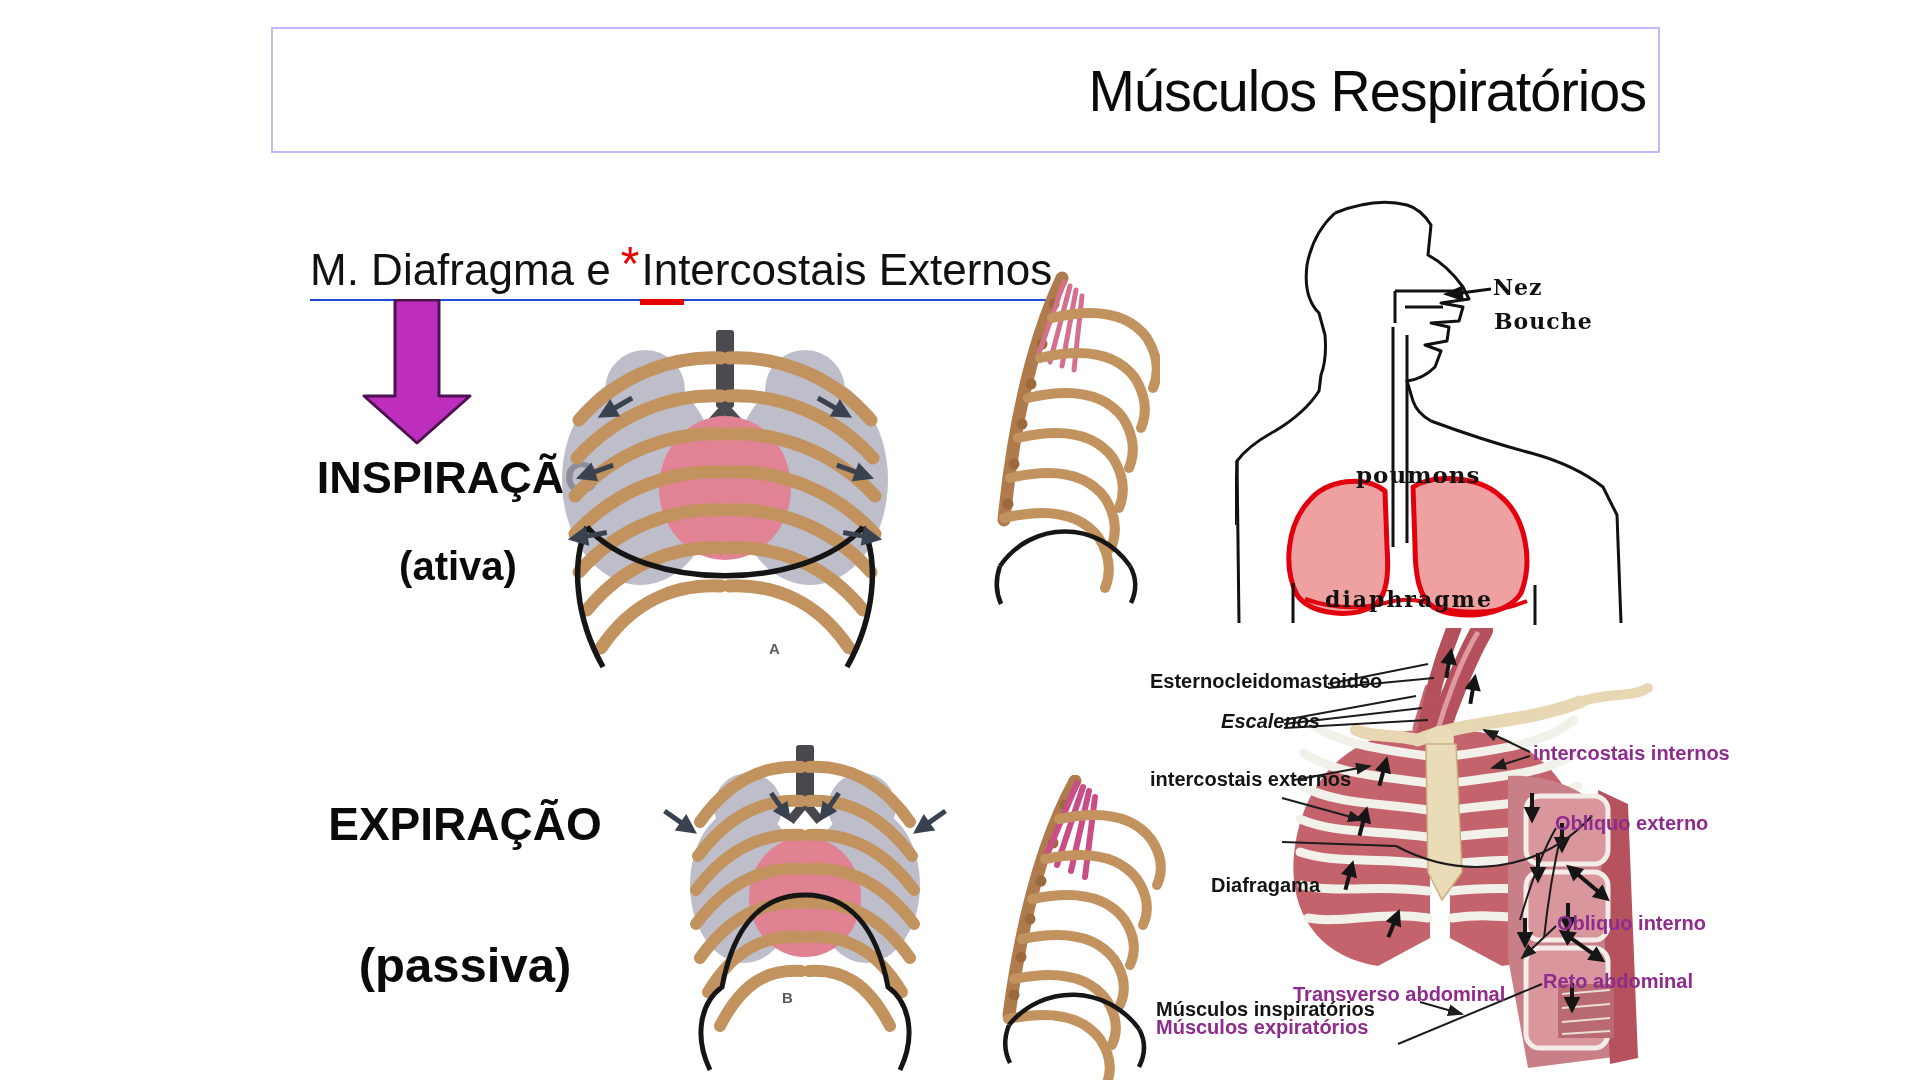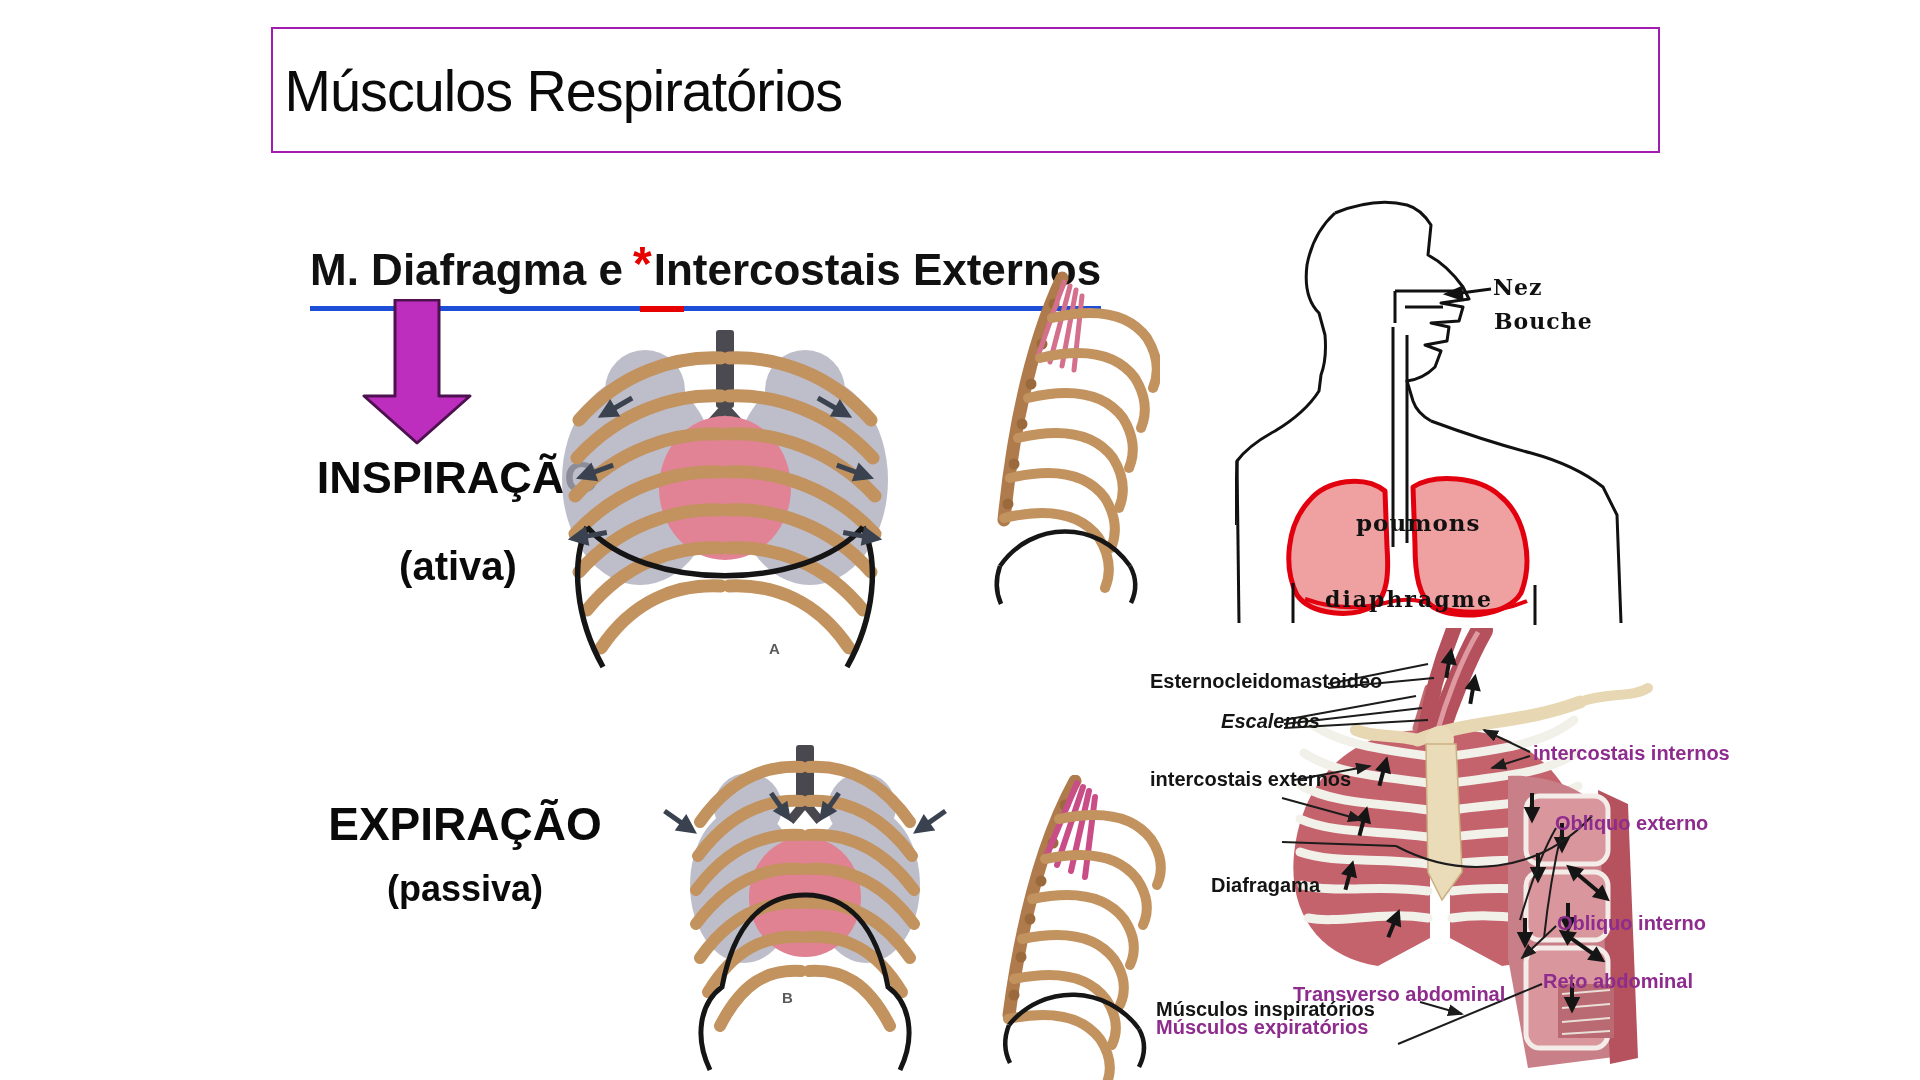--- a/index.html
+++ b/index.html
@@ -6,55 +6,55 @@
   body{width:1920px;height:1080px;position:relative;overflow:hidden;
        font-family:"Liberation Sans","DejaVu Sans",sans-serif;color:#111;}
   :root{
     --arrow-magenta:#BE2EBE;
     --accent-red:#E60000;
     --purple-label:#8E2C8E;
   }
   .abs{position:absolute;}
 
   
-  .title-box{left:271px;top:27px;width:1385px;height:122px;border:2px solid #a21caf;
-             display:flex;align-items:center;justify-content:flex-start;}
+  .title-box{left:271px;top:27px;width:1385px;height:122px;border:2px solid #c4b5fd;
+             display:flex;align-items:center;justify-content:flex-end;}
   .title-text{font-size:58px;letter-spacing:-1px;color:#0a0a0a;transform:scaleX(.96);}
 
   
-  .heading{left:310px;top:243px;font-size:44px;font-weight:bold;white-space:nowrap;
-           border-bottom:5px solid #1d4ed8;padding-bottom:10px;line-height:1.1;}
+  .heading{left:310px;top:243px;font-size:44px;font-weight:normal;white-space:nowrap;
+           border-bottom:2px solid #1d4ed8;padding-bottom:3px;line-height:1.1;}
   .heading .ast{color:var(--accent-red);font-size:48px;position:relative;top:-5px;margin:0 2px 0 10px;}
   .heading .red-seg{position:absolute;left:330px;bottom:-6px;width:44px;height:6px;
                     background:var(--accent-red);}
 
   
   .dn-arrow{left:362px;top:299px;width:110px;height:146px;}
   .dn-arrow polygon{fill:var(--arrow-magenta);stroke:#4E1150;stroke-width:3;stroke-linejoin:round;}
 
   .big-label{font-weight:bold;text-align:center;width:400px;color:#0a0a0a;white-space:nowrap;}
   .insp-label{left:258px;top:452px;font-size:45px;}
   .insp-qual{left:258px;top:544px;font-size:40px;}
   .expi-label{left:265px;top:797px;font-size:46px;}
-  .expi-qual{left:265px;top:868px;font-size:36px;}
+  .expi-qual{left:265px;top:937px;font-size:49px;}
 
   
   .footnote{left:28px;top:958px;width:680px;font-size:32px;line-height:43px;color:#141414;}
   .footnote .ast{color:var(--accent-red);}
 
   
   .fig-cap{font-size:15px;font-weight:bold;color:#5a5a5a;}
 
   
   .fr-label{font-family:"DejaVu Serif","Liberation Serif",serif;font-weight:bold;color:#111;
             white-space:nowrap;}
   
   .nez{left:258px;top:79px;font-size:22px;letter-spacing:1px;}
   .bouche{left:259px;top:113px;font-size:22px;letter-spacing:1px;}
-  .poumons{left:121px;top:266px;font-size:23px;letter-spacing:1px;margin-top:48px;}
+  .poumons{left:121px;top:266px;font-size:23px;letter-spacing:1px;}
   .diaphragme{left:90px;top:391px;font-size:22px;letter-spacing:2px;}
 
   
   .md-lbl{font-size:20px;font-weight:bold;white-space:nowrap;z-index:3;}
   .md-black{color:#141414;}
   .md-purple{color:var(--purple-label);}
   .md-left{width:170px;text-align:right;left:20px;}
   svg{display:block;}
 </style>
 </head>

